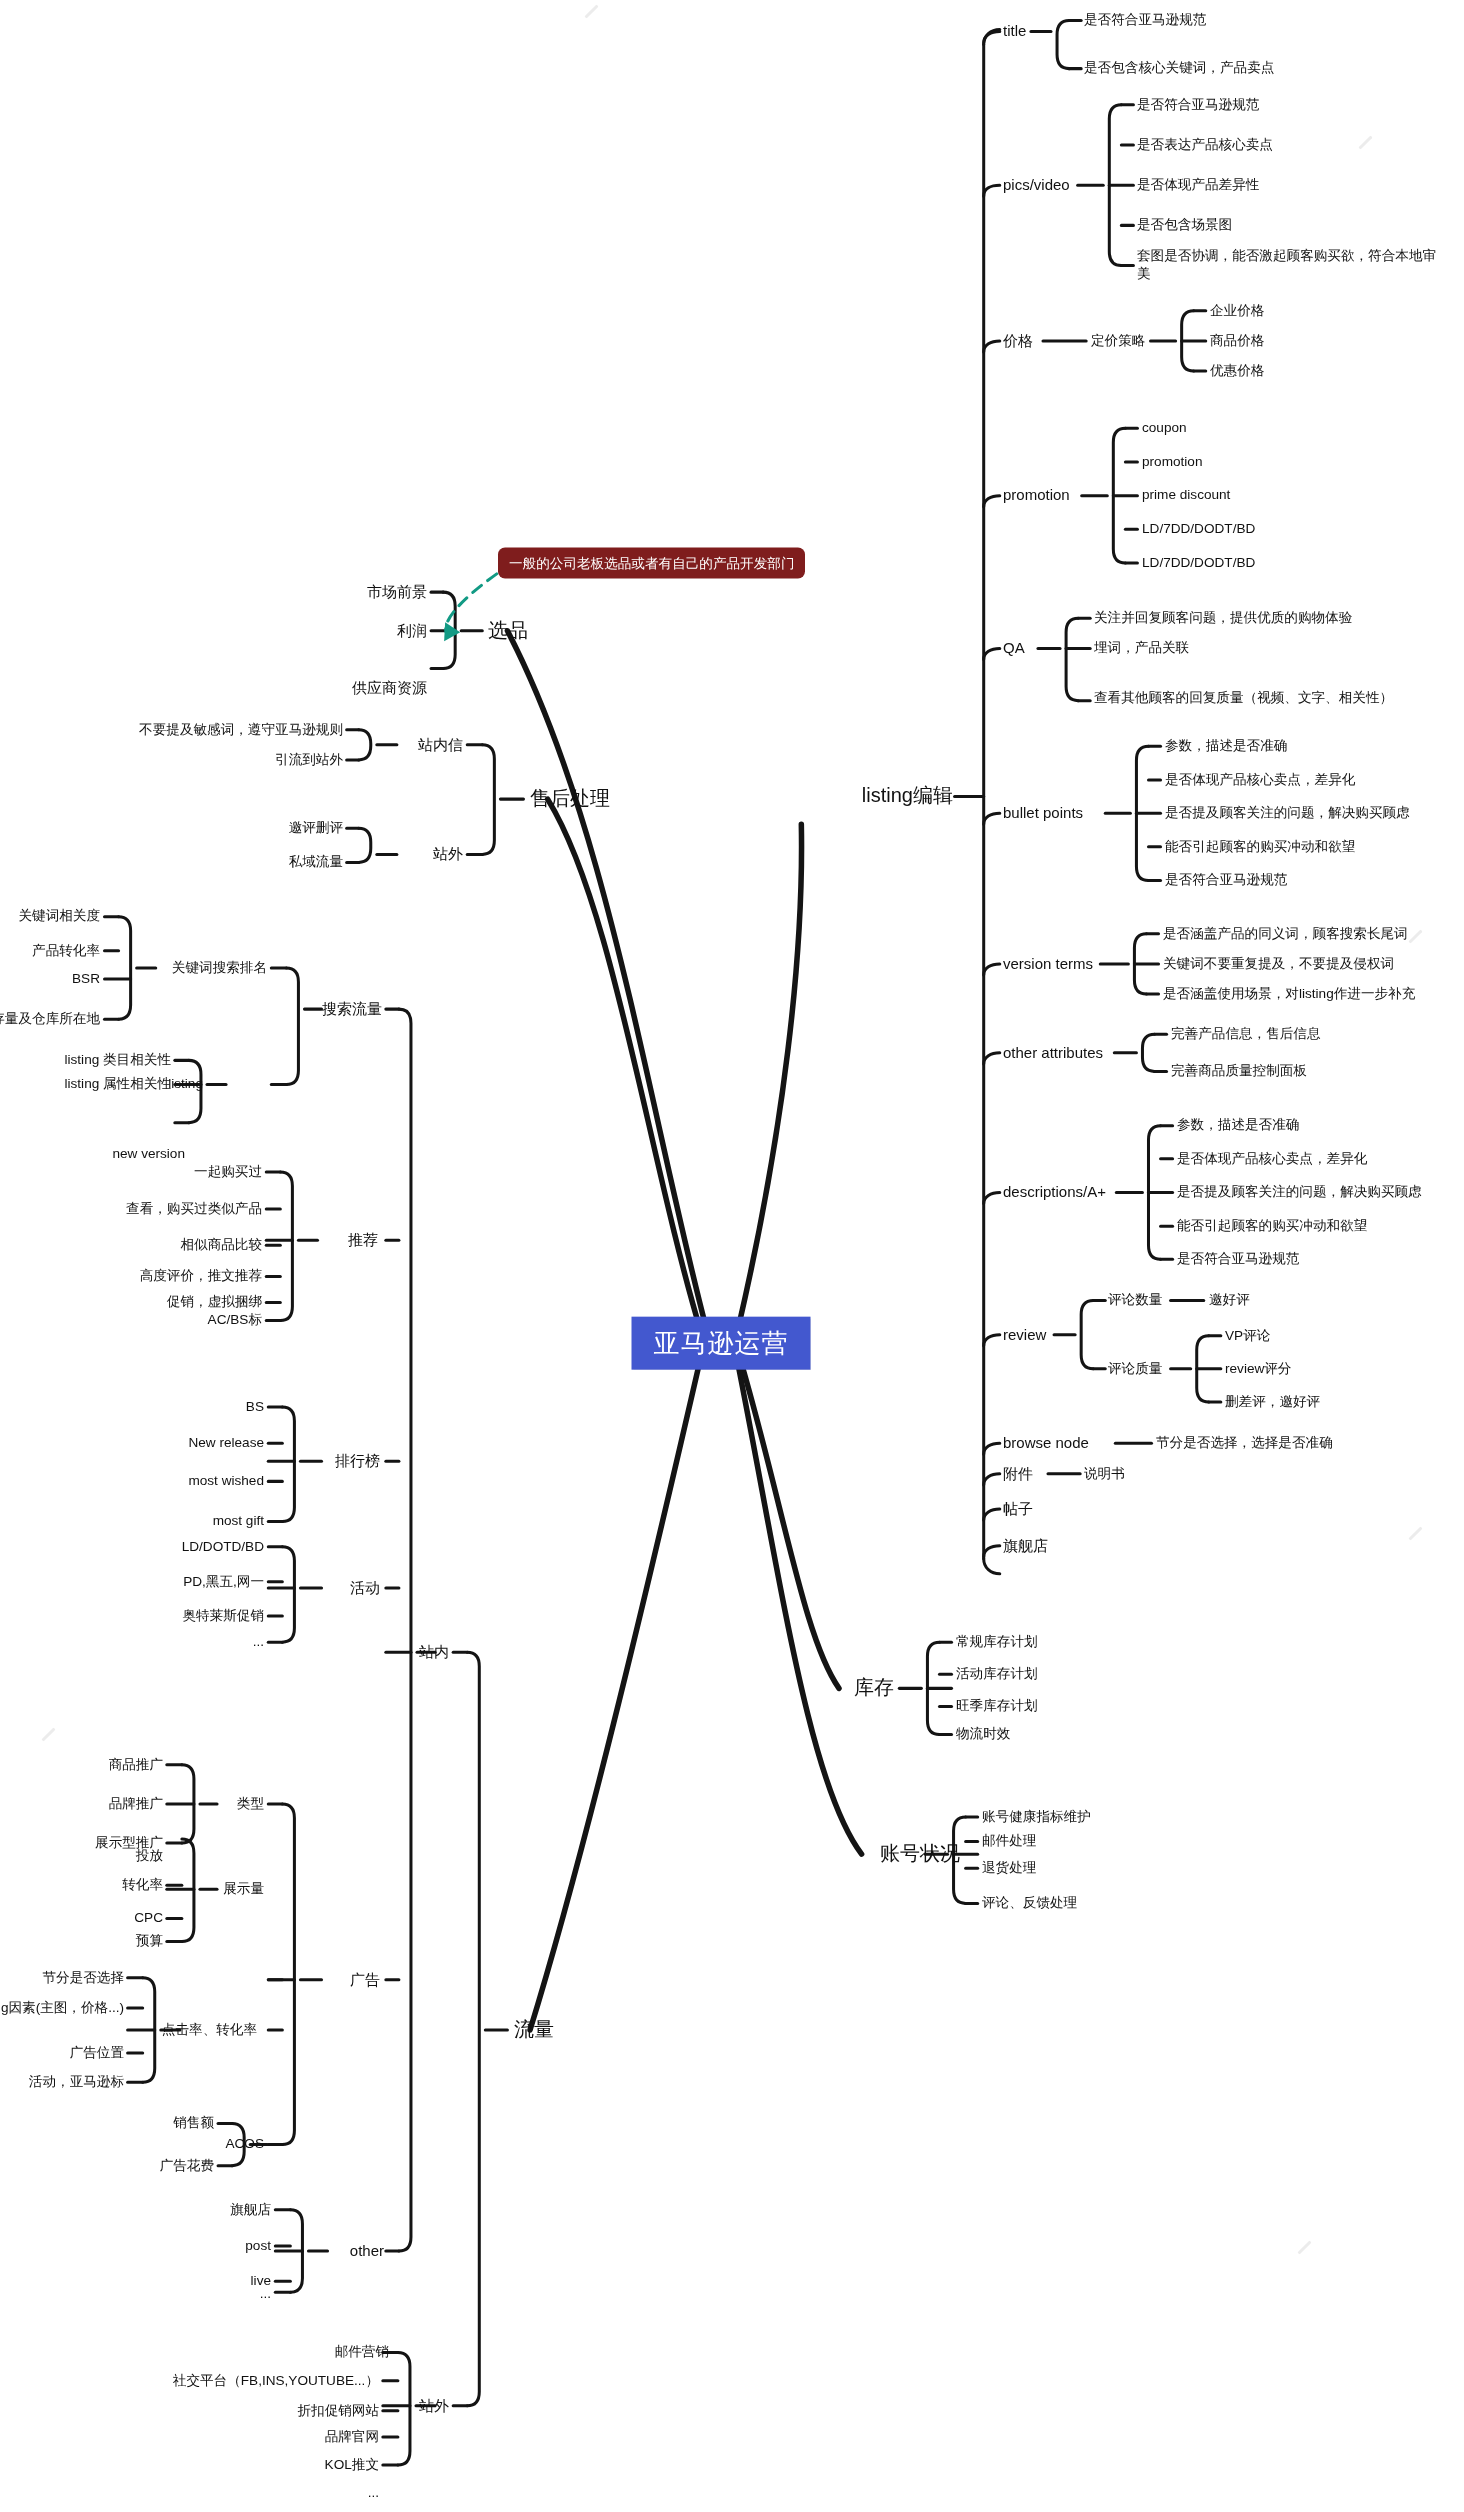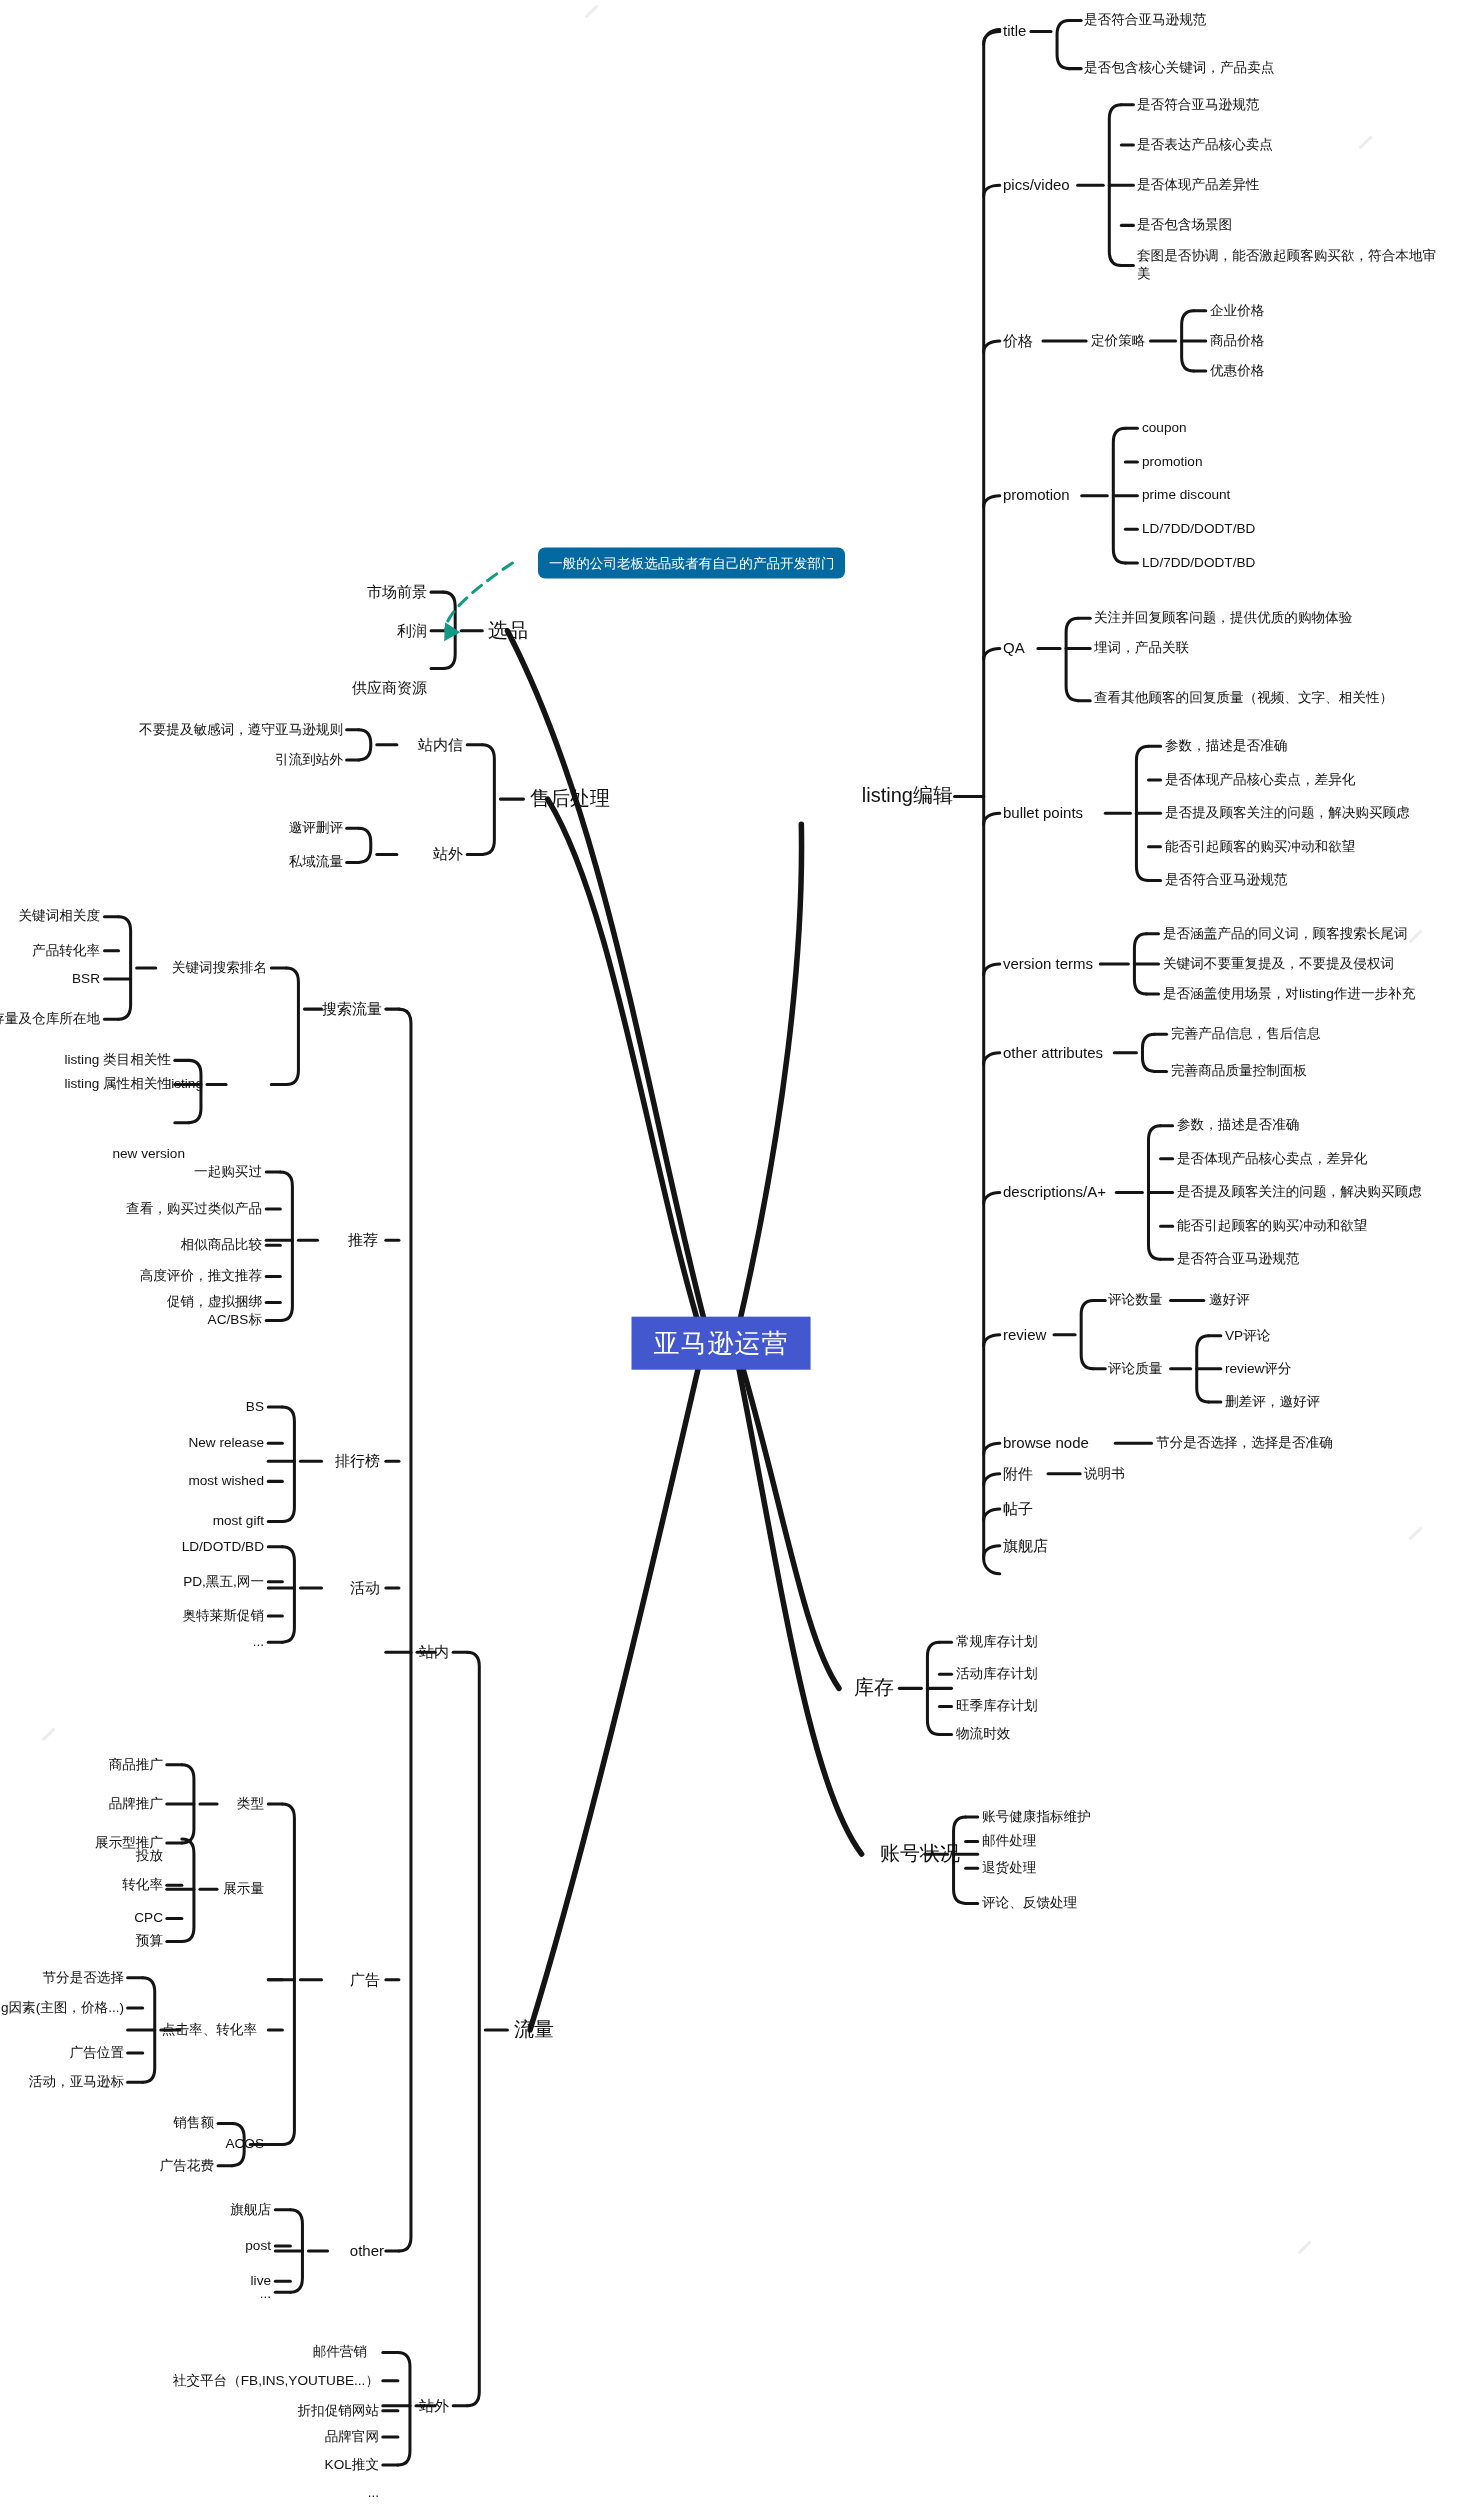--- a/index.html
+++ b/index.html
@@ -396,21 +396,21 @@
 
   <div class="speck" style="left:583px;top:10px;"></div>
   <div class="speck" style="left:1357px;top:141px;"></div>
   <div class="speck" style="left:1407px;top:935px;"></div>
   <div class="speck" style="left:1407px;top:1532px;"></div>
   <div class="speck" style="left:40px;top:1733px;"></div>
   <div class="speck" style="left:1296px;top:2246px;"></div>
 
   <div class="node lvl-root c" style="left: 721px; top: 1343px; background: rgb(67, 88, 207);">亚马逊运营</div>
 
-  <div class="callout" style="left: 538px; top: 563px; background: #0369a1;">一般的公司老板选品或者有自己的产品开发部门</div>
+  <div class="callout" style="left: 498px; top: 563px; background: #7f1d1d;">一般的公司老板选品或者有自己的产品开发部门</div>
 
   <div class="node lvl-1 l" style="left:488px;top:631px;">选品</div>
   <div class="node lvl-2 r" style="left:427px;top:592px;">市场前景</div>
   <div class="node lvl-2 r" style="left:427px;top:631px;">利润</div>
   <div class="node lvl-2 r" style="left:427px;top:644px;margin-top:44px;">供应商资源</div>
 
   <div class="node lvl-1 l" style="left:530px;top:799px;">售后处理</div>
   <div class="node lvl-2 r" style="left:463px;top:745px;">站内信</div>
   <div class="node lvl-2 r" style="left:463px;top:854px;">站外</div>
   <div class="node lvl-3 r" style="left:343px;top:730px;">不要提及敏感词，遵守亚马逊规则</div>
@@ -552,21 +552,21 @@
   <div class="node lvl-3 r" style="left:264px;top:2144px;">ACOS</div>
   <div class="node lvl-3 r" style="left:214px;top:2123px;">销售额</div>
   <div class="node lvl-3 r" style="left:214px;top:2166px;">广告花费</div>
 
   <div class="node lvl-2 r" style="left:384px;top:2251px;">other</div>
   <div class="node lvl-3 r" style="left:271px;top:2210px;">旗舰店</div>
   <div class="node lvl-3 r" style="left:271px;top:2246px;">post</div>
   <div class="node lvl-3 r" style="left:271px;top:2281px;">live</div>
   <div class="node lvl-3 r" style="left:271px;top:2294px;">...</div>
 
-  <div class="node lvl-3 r" style="left:367px;top:2352px;">邮件营销</div>
+  <div class="node lvl-3 r" style="left:389px;top:2352px;">邮件营销</div>
   <div class="node lvl-3 r" style="left:379px;top:2381px;">社交平台（FB,INS,YOUTUBE...）</div>
   <div class="node lvl-3 r" style="left:379px;top:2411px;">折扣促销网站</div>
   <div class="node lvl-3 r" style="left:379px;top:2437px;">品牌官网</div>
   <div class="node lvl-3 r" style="left:379px;top:2465px;">KOL推文</div>
   <div class="node lvl-3 r" style="left:379px;top:2493px;">...</div>
 
 </div>
 
 
 </body></html>

